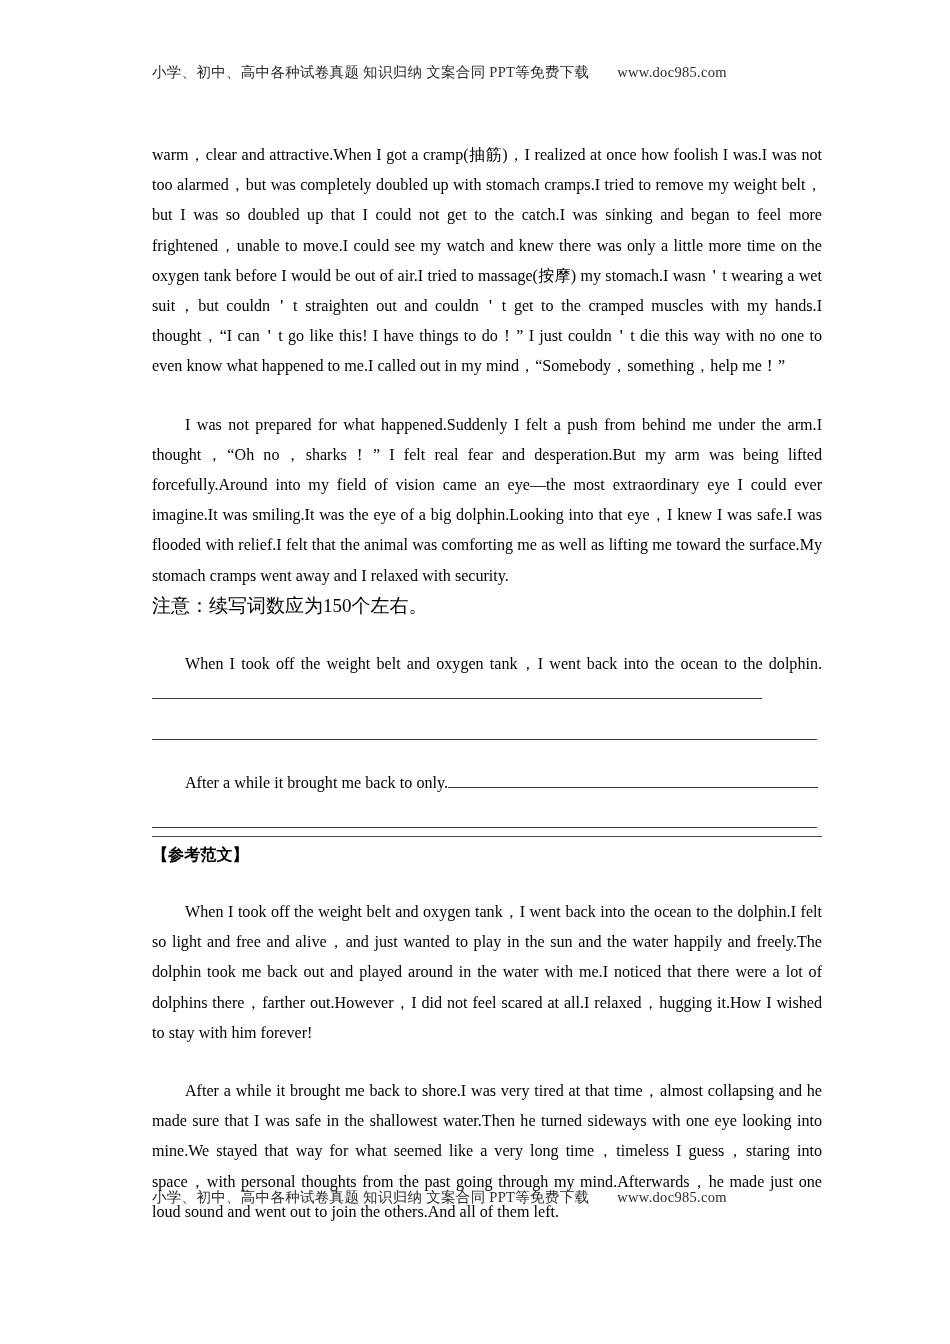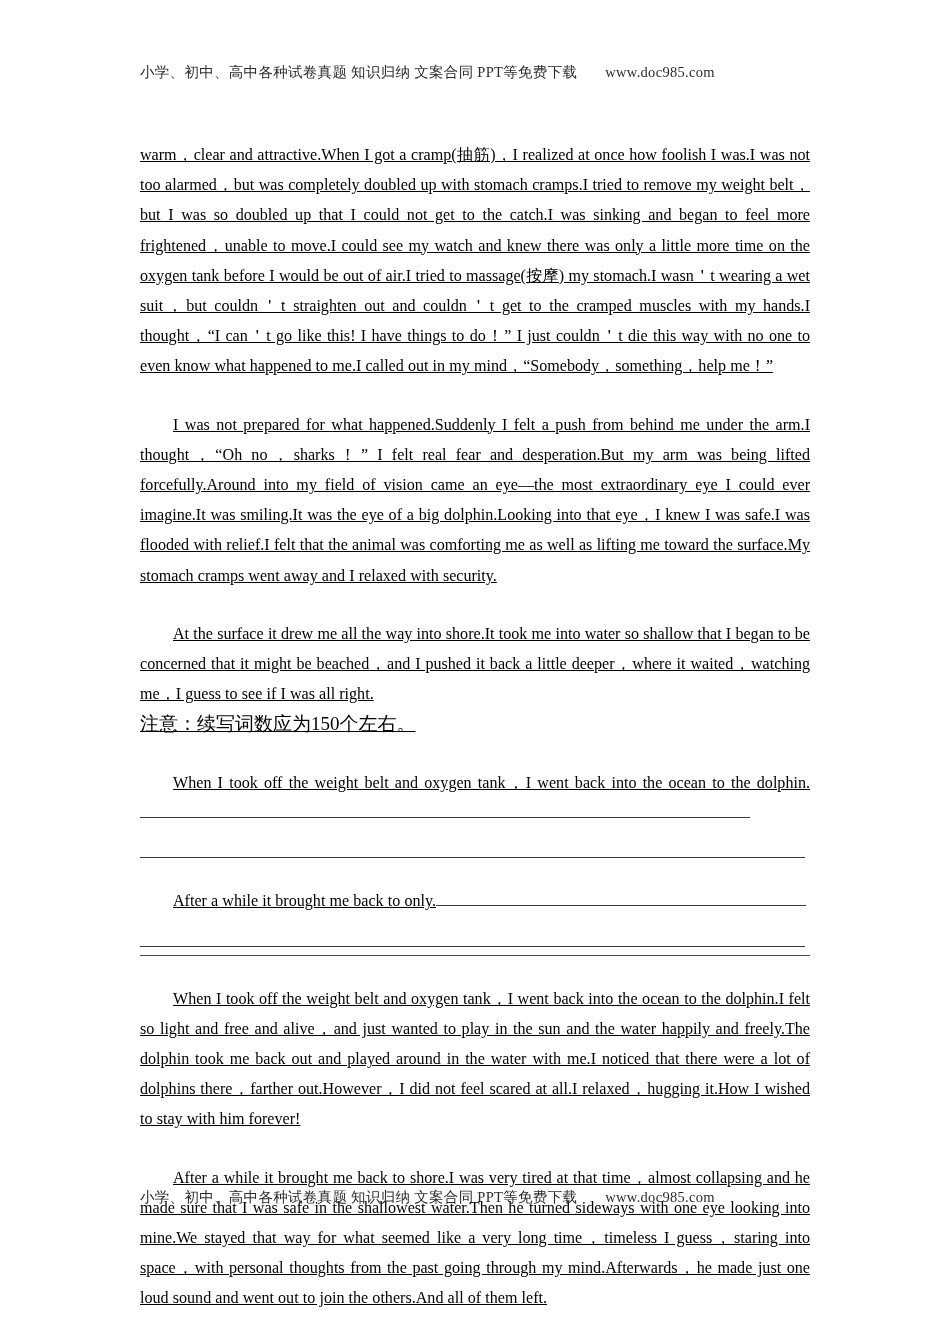--- a/index.html
+++ b/index.html
@@ -10,21 +10,21 @@
   body {
     width: 950px;
     height: 1344px;
     font-family: "Liberation Serif", "DejaVu Serif", serif;
     color: #000000;
     position: relative;
     overflow: hidden;
   }
   .page {
     position: absolute;
-    left: 0; top: 0;
+    left: 12px; top: 0;
     width: 908px;
     height: 1344px;
     box-sizing: border-box;
   }
   .header-band {
     position: absolute;
     left: 140px;
     top: 63px;
     width: 670px;
     font-size: 14.5px;
@@ -48,21 +48,20 @@
   }
   .footer-band .site {
     margin-left: 28px;
   }
 
   .content {
     position: absolute;
     left: 140px;
     top: 140px;
     width: 670px;
-    text-decoration: underline;
   }
 
   p.body-par {
     margin: 0;
     font-size: 16.1px;
     line-height: 30.2px;
     text-align: justify;
     text-justify: inter-word;
     text-indent: 0;
     word-spacing: 0.1px;
@@ -116,34 +115,34 @@
   <div class="header-band">
     <span>小学、初中、高中各种试卷真题  知识归纳  文案合同  PPT等免费下载</span><span class="site">www.doc985.com</span>
   </div>
 
   <div class="content">
 
     <p class="body-par">warm，clear and attractive.When I got a cramp(抽筋)，I realized at once how foolish I was.I was not too alarmed，but was completely doubled up with stomach cramps.I tried to remove my weight belt，but I was so doubled up that I could not get to the catch.I was sinking and began to feel more frightened，unable to move.I could see my watch and knew there was only a little more time on the oxygen tank before I would be out of air.I tried to massage(按摩) my stomach.I wasn＇t wearing a wet suit，but couldn＇t straighten out and couldn＇t get to the cramped muscles with my hands.I thought，“I can＇t go like this! I have things to do！” I just couldn＇t die this way with no one to even know what happened to me.I called out in my mind，“Somebody，something，help me！”</p>
 
     <p class="body-par indent">I was not prepared for what happened.Suddenly I felt a push from behind me under the arm.I thought，“Oh no，sharks！” I felt real fear and desperation.But my arm was being lifted forcefully.Around into my field of vision came an eye—the most extraordinary eye I could ever imagine.It was smiling.It was the eye of a big dolphin.Looking into that eye，I knew I was safe.I was flooded with relief.I felt that the animal was comforting me as well as lifting me toward the surface.My stomach cramps went away and I relaxed with security.</p>
 
-    <p class="body-par indent">At the surface it drew me all the way into shore.It took me into water so shallow that I began to be concerned that it might be beached，and I pushed it back a little deeper，where it waited，watching me，I guess to see if I was all right.</p>
 
     <p class="note-line">注意：续写词数应为150个左右。</p>
 
     <p class="body-par indent"><span>When I took off the weight belt and oxygen tank，I went back into the ocean to the dolphin.</span><span class="inline-rule" style="width:610px;"></span></p>
 
     <div class="rule-line"></div>
 
     <p class="body-par indent"><span>After a while it brought me back to only.</span><span class="inline-rule" style="width:370px;"></span></p>
 
     <div class="rule-line"></div>
 
     <hr class="section-sep">
 
+    <h2 class="ref-heading">【参考范文】</h2>
 
     <p class="body-par indent">When I took off the weight belt and oxygen tank，I went back into the ocean to the dolphin.I felt so light and free and alive，and just wanted to play in the sun and the water happily and freely.The dolphin took me back out and played around in the water with me.I noticed that there were a lot of dolphins there，farther out.However，I did not feel scared at all.I relaxed，hugging it.How I wished to stay with him forever!</p>
 
     <p class="body-par indent">After a while it brought me back to shore.I was very tired at that time，almost collapsing and he made sure that I was safe in the shallowest water.Then he turned sideways with one eye looking into mine.We stayed that way for what seemed like a very long time，timeless I guess，staring into space，with personal thoughts from the past going through my mind.Afterwards，he made just one loud sound and went out to join the others.And all of them left.</p>
 
   </div>
 
   <div class="footer-band">
     <span>小学、初中、高中各种试卷真题  知识归纳  文案合同  PPT等免费下载</span><span class="site">www.doc985.com</span>
   </div>

